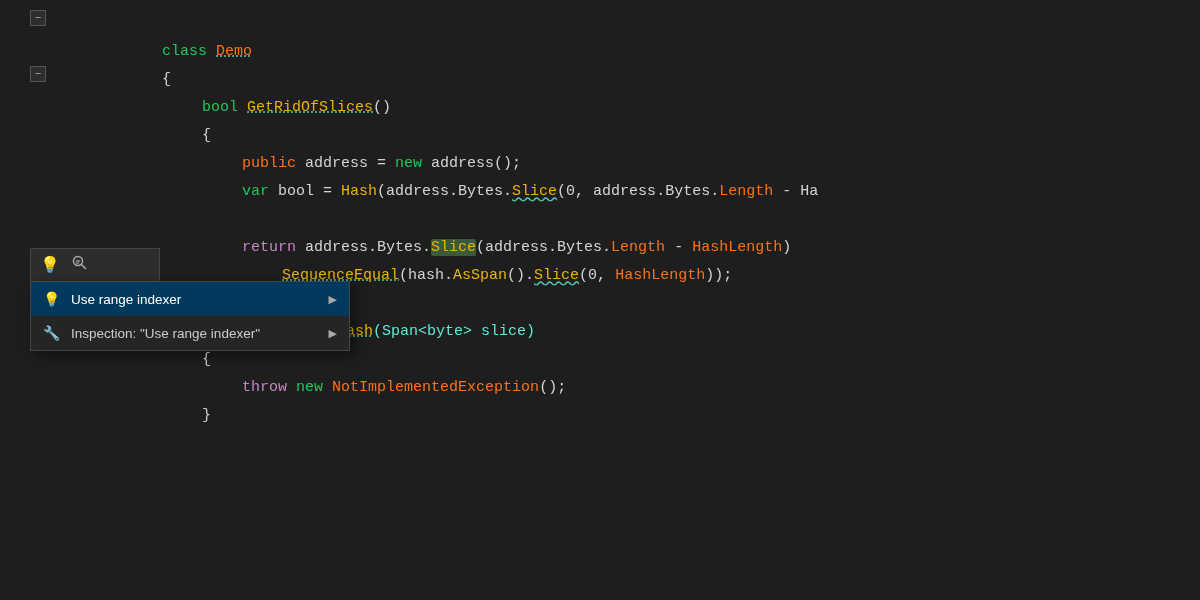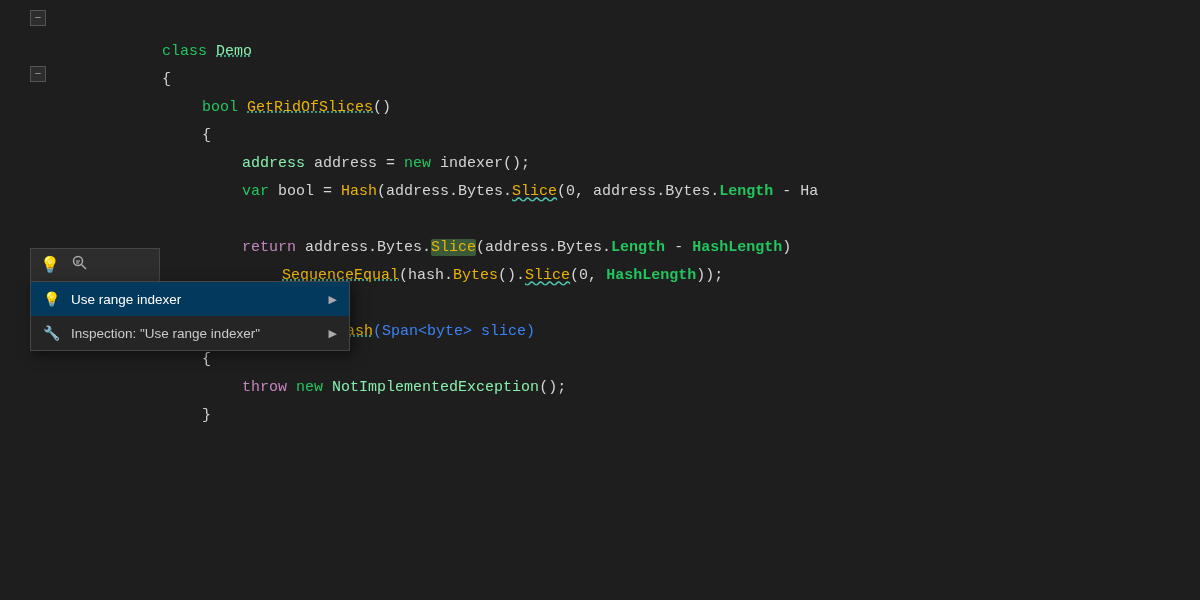--- a/index.html
+++ b/index.html
@@ -65,24 +65,24 @@
       flex: 1;
       padding-left: 10px;
       white-space: pre;
     }
 
     
     .kw-blue { color: #22c55e; } 
     .kw-method { color: #eab308; }
     .kw-number { color: #b5cea8; }
     .kw-purple { color: #c586c0; text-align: right; } 
-    .kw-type-green { color: #86efac; }
-    .kw-gray { color: #3b82f6; }
+    .kw-type-green { color: #f97316; }
+    .kw-gray { color: #5eead4; }
     .kw-white { color: #d4d4d4; }
-    .kw-lightblue { color: #22c55e; font-weight: bold; }
+    .kw-lightblue { color: #f97316; }
 
     .underline-dotted {
       text-decoration: underline;
       text-decoration-style: dotted;
       text-decoration-color: #4ec9b0;
     }
     .underline-wave {
       text-decoration: underline wavy #4ec9b0;
     }
     .highlight-slice {
@@ -198,21 +198,21 @@
     <div class="code-line">
       <div class="gutter"></div>
       <div class="code-content">
         <span style="display:inline-block;width:40px"></span><span class="kw-white">{</span>
       </div>
     </div>
 
     <div class="code-line">
       <div class="gutter"></div>
       <div class="code-content">
-        <span style="display:inline-block;width:80px"></span><span class="kw-type-green">address</span><span class="kw-white"> address = </span><span class="kw-blue">new</span><span class="kw-white"> indexer();</span>
+        <span style="display:inline-block;width:80px"></span><span class="kw-type-green">public</span><span class="kw-white"> address = </span><span class="kw-blue">new</span><span class="kw-white"> address();</span>
       </div>
     </div>
 
     <div class="code-line">
       <div class="gutter"></div>
       <div class="code-content">
         <span style="display:inline-block;width:80px"></span><span class="kw-blue">var</span><span class="kw-white"> bool = </span><span class="kw-method">Hash</span><span class="kw-white">(address.Bytes.</span><span class="kw-method underline-wave">Slice</span><span class="kw-white">(0, address.Bytes.</span><span class="kw-lightblue">Length</span><span class="kw-white"> - Ha</span>
       </div>
     </div>
 
@@ -224,21 +224,21 @@
     <div class="code-line">
       <div class="gutter"></div>
       <div class="code-content">
         <span style="display:inline-block;width:80px"></span><span class="kw-purple">return</span><span class="kw-white"> address.Bytes.</span><span class="kw-method highlight-slice">Slice</span><span class="kw-white">(address.Bytes.</span><span class="kw-lightblue">Length</span><span class="kw-white"> - </span><span class="kw-lightblue">HashLength</span><span class="kw-white">)</span>
       </div>
     </div>
 
     <div class="code-line">
       <div class="gutter"></div>
       <div class="code-content">
-        <span style="display:inline-block;width:120px"></span><span class="kw-method underline-dotted">SequenceEqual</span><span class="kw-white">(hash.</span><span class="kw-method">Bytes</span><span class="kw-white">().</span><span class="kw-method underline-wave">Slice</span><span class="kw-white">(0, </span><span class="kw-lightblue">HashLength</span><span class="kw-white">));</span>
+        <span style="display:inline-block;width:120px"></span><span class="kw-method underline-dotted">SequenceEqual</span><span class="kw-white">(hash.</span><span class="kw-method">AsSpan</span><span class="kw-white">().</span><span class="kw-method underline-wave">Slice</span><span class="kw-white">(0, </span><span class="kw-lightblue">HashLength</span><span class="kw-white">));</span>
       </div>
     </div>
 
     <div class="code-line">
       <div class="gutter"></div>
       <div class="code-content">&nbsp;</div>
     </div>
 
     <div class="code-line">
       <div class="gutter">

